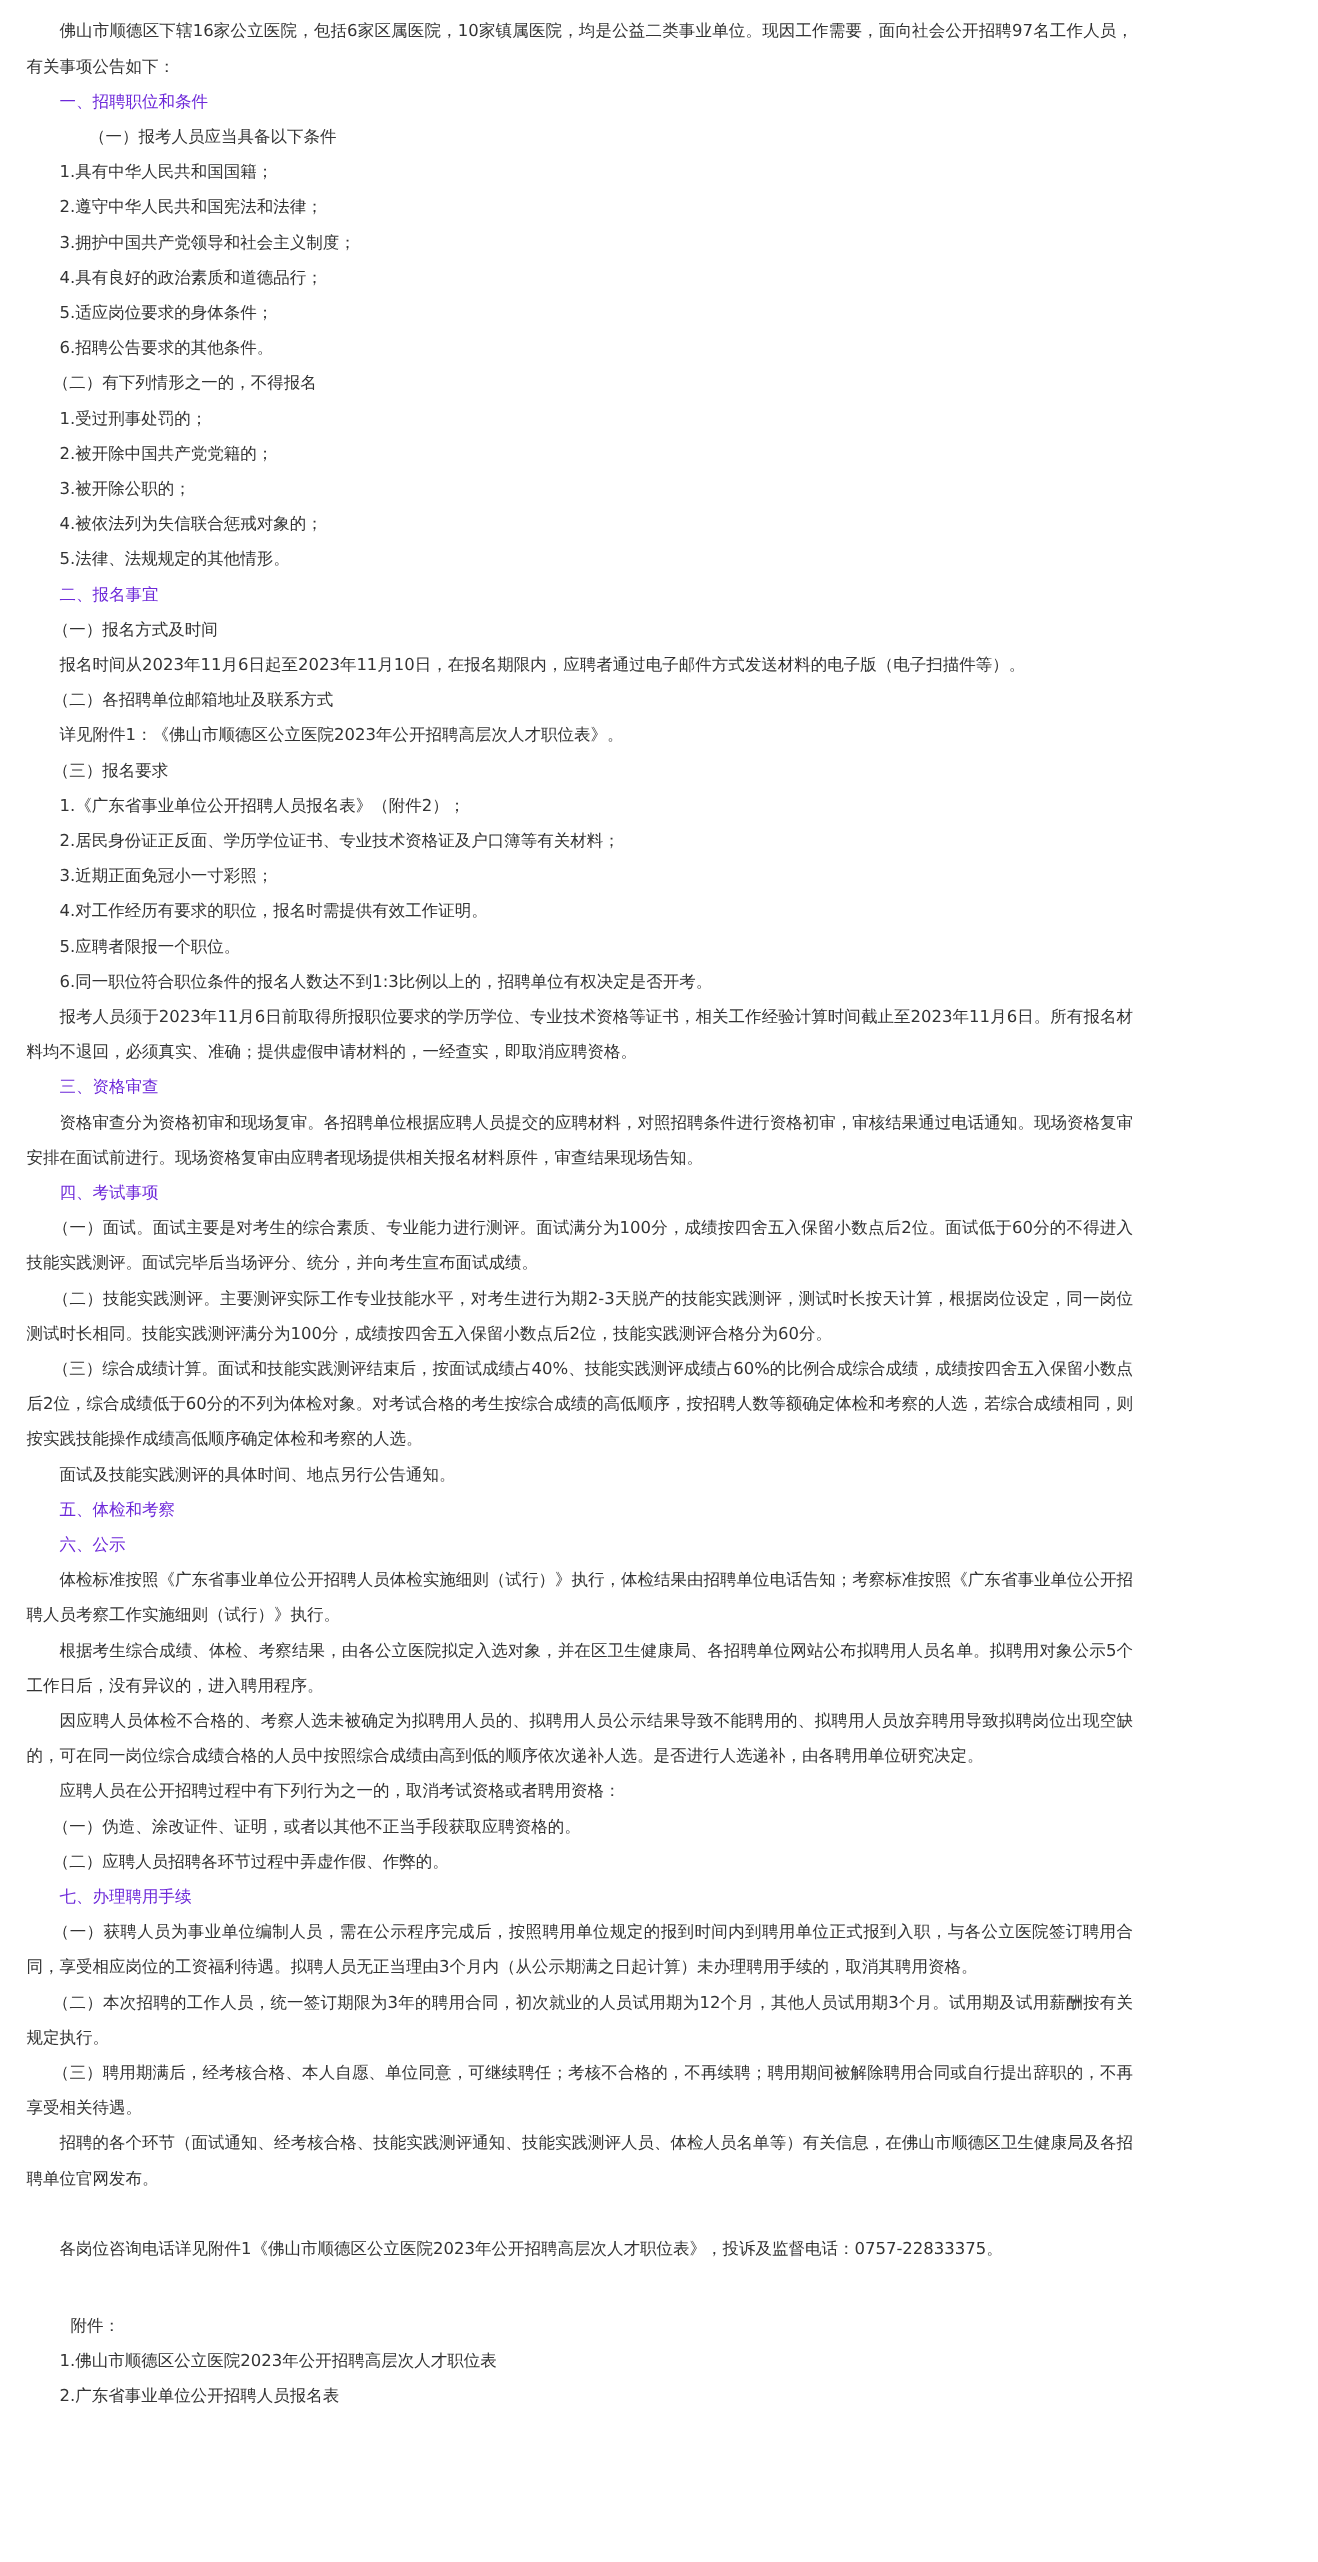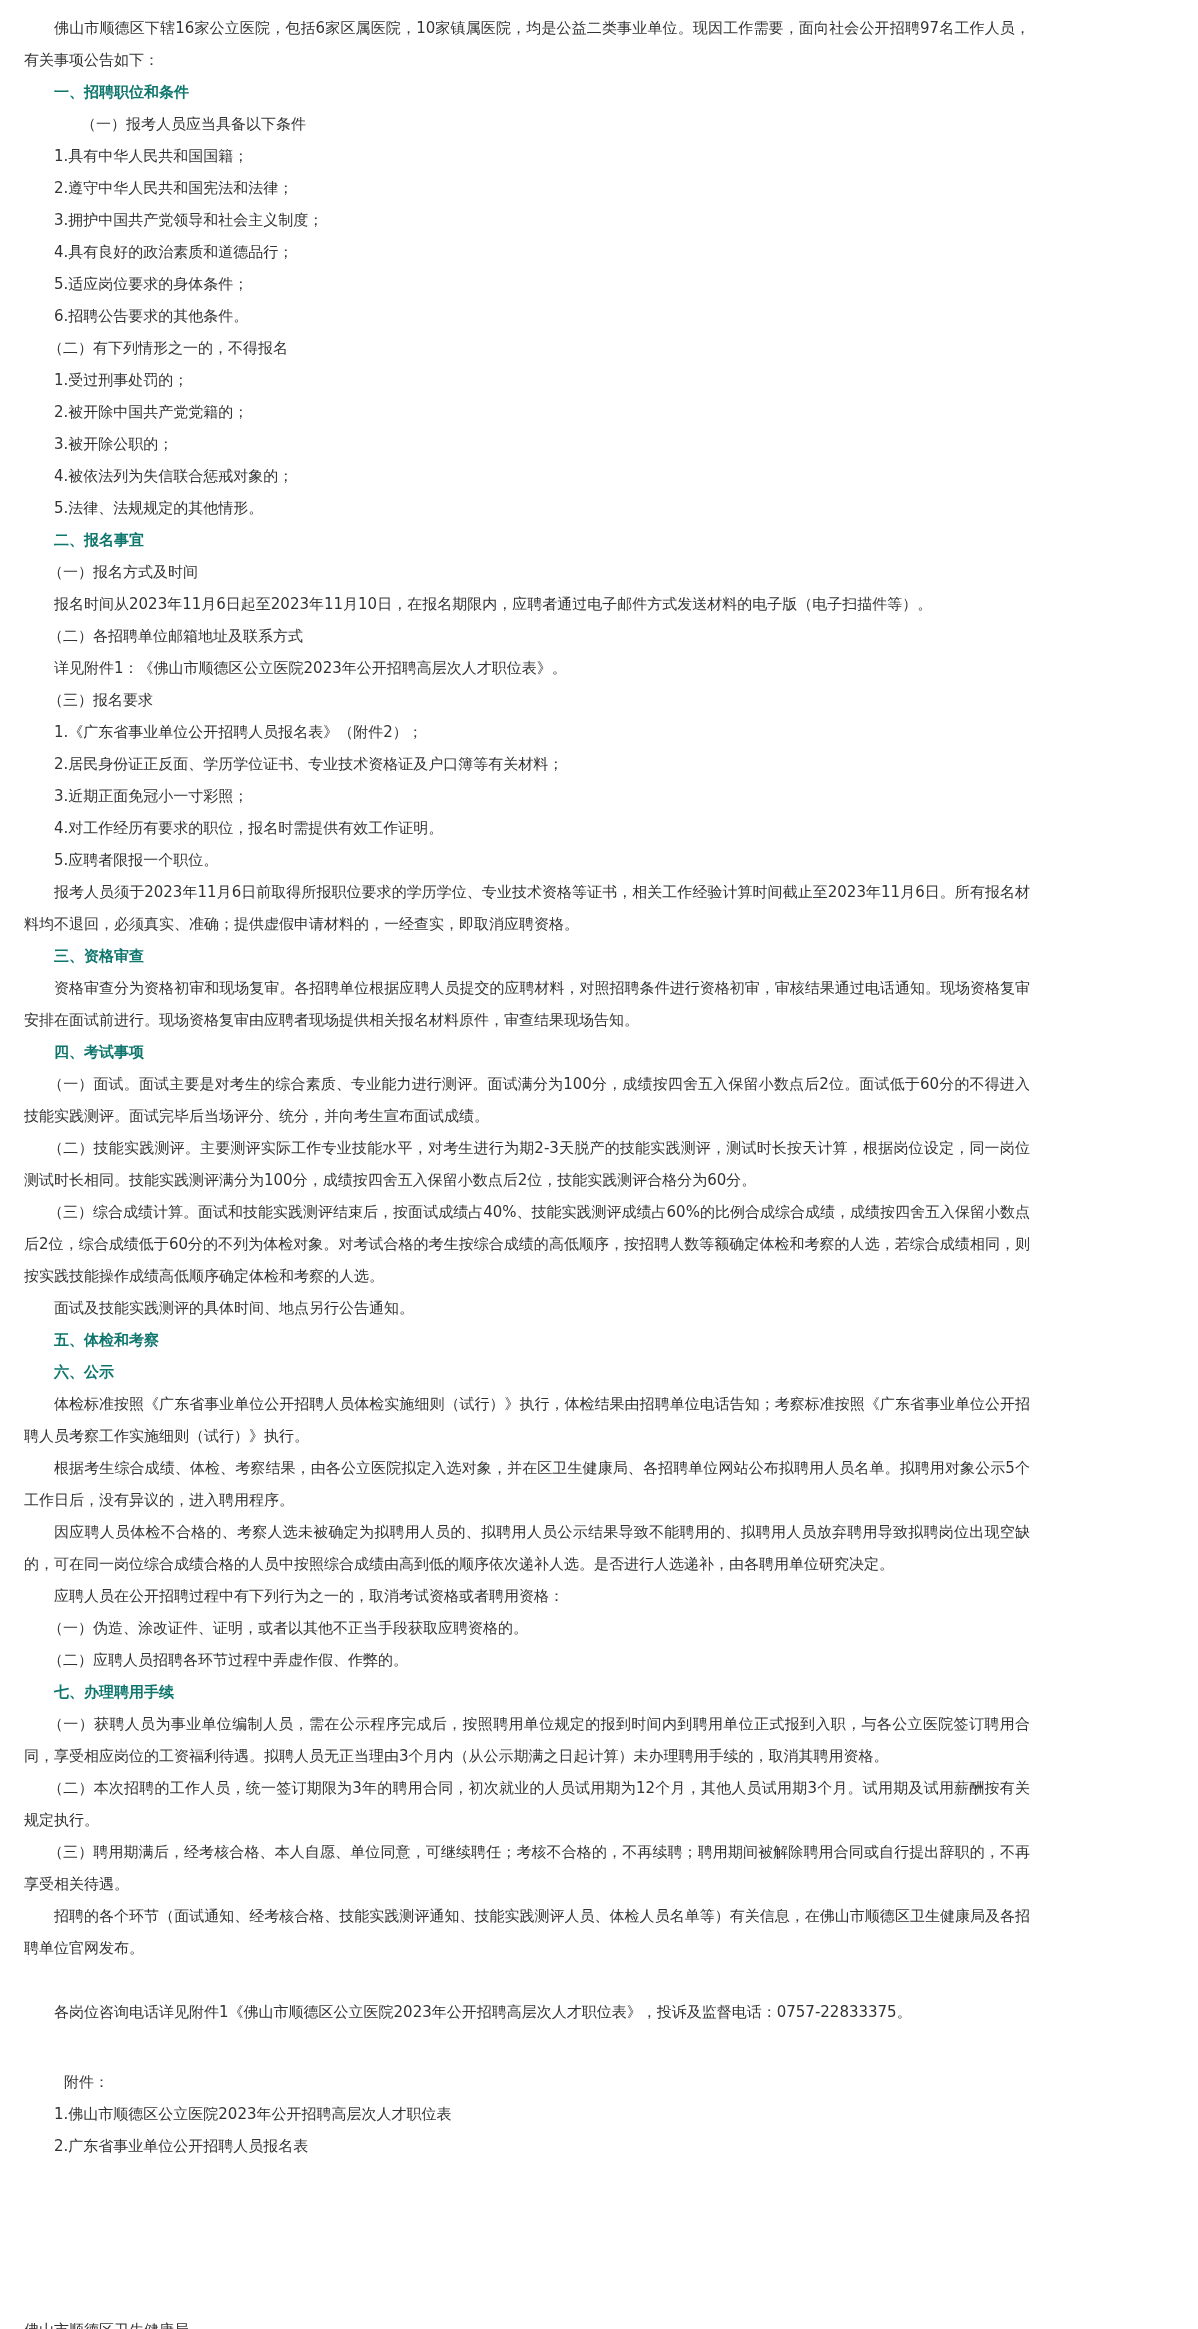--- a/index.html
+++ b/index.html
@@ -6,21 +6,21 @@
   body {
     width: 1198px;
     font-family: "DejaVu Sans", "Liberation Sans", sans-serif;
     color: #333333;
     font-size: 15px;
   }
   .article { padding: 12px 30px 20px 24px; box-sizing: border-box; width: 1060px; }
   .p { margin: 0; line-height: 32px; text-indent: 2em; text-align: justify; word-break: break-all; }
   .p.noindent { text-indent: 0; margin-left: 40px; }
   .p.sub { text-indent: 3.8em; }
-  .p.h { font-weight: bold; color: #0f766e; }
+  .p.h { font-weight: normal; color: #6d28d9; }
   .gap { height: 32px; }
   .gap2 { height: 38px; }
   .signature { text-align: left; line-height: 36px; padding-right: 36px; }
   .signature .date { padding-right: 14px; }
   .bottom-space { height: 150px; }
 </style>
 </head>
 <body>
 
 <div class="article">
@@ -45,20 +45,21 @@
   <p class="p" style="text-indent:1.6em">（一）报名方式及时间</p>
   <p class="p">报名时间从2023年11月6日起至2023年11月10日，在报名期限内，应聘者通过电子邮件方式发送材料的电子版（电子扫描件等）。</p>
   <p class="p" style="text-indent:1.6em">（二）各招聘单位邮箱地址及联系方式</p>
   <p class="p">详见附件1：《佛山市顺德区公立医院2023年公开招聘高层次人才职位表》。</p>
   <p class="p" style="text-indent:1.6em">（三）报名要求</p>
   <p class="p">1.《广东省事业单位公开招聘人员报名表》（附件2）；</p>
   <p class="p">2.居民身份证正反面、学历学位证书、专业技术资格证及户口簿等有关材料；</p>
   <p class="p">3.近期正面免冠小一寸彩照；</p>
   <p class="p">4.对工作经历有要求的职位，报名时需提供有效工作证明。</p>
   <p class="p">5.应聘者限报一个职位。</p>
+  <p class="p">6.同一职位符合职位条件的报名人数达不到1:3比例以上的，招聘单位有权决定是否开考。</p>
   <p class="p">报考人员须于2023年11月6日前取得所报职位要求的学历学位、专业技术资格等证书，相关工作经验计算时间截止至2023年11月6日。所有报名材料均不退回，必须真实、准确；提供虚假申请材料的，一经查实，即取消应聘资格。</p>
 
   <p class="p h">三、资格审查</p>
   <p class="p">资格审查分为资格初审和现场复审。各招聘单位根据应聘人员提交的应聘材料，对照招聘条件进行资格初审，审核结果通过电话通知。现场资格复审安排在面试前进行。现场资格复审由应聘者现场提供相关报名材料原件，审查结果现场告知。</p>
 
   <p class="p h">四、考试事项</p>
   <p class="p" style="text-indent:1.6em">（一）面试。面试主要是对考生的综合素质、专业能力进行测评。面试满分为100分，成绩按四舍五入保留小数点后2位。面试低于60分的不得进入技能实践测评。面试完毕后当场评分、统分，并向考生宣布面试成绩。</p>
   <p class="p" style="text-indent:1.6em">（二）技能实践测评。主要测评实际工作专业技能水平，对考生进行为期2-3天脱产的技能实践测评，测试时长按天计算，根据岗位设定，同一岗位测试时长相同。技能实践测评满分为100分，成绩按四舍五入保留小数点后2位，技能实践测评合格分为60分。</p>
   <p class="p" style="text-indent:1.6em">（三）综合成绩计算。面试和技能实践测评结束后，按面试成绩占40%、技能实践测评成绩占60%的比例合成综合成绩，成绩按四舍五入保留小数点后2位，综合成绩低于60分的不列为体检对象。对考试合格的考生按综合成绩的高低顺序，按招聘人数等额确定体检和考察的人选，若综合成绩相同，则按实践技能操作成绩高低顺序确定体检和考察的人选。</p>
   <p class="p">面试及技能实践测评的具体时间、地点另行公告通知。</p>

